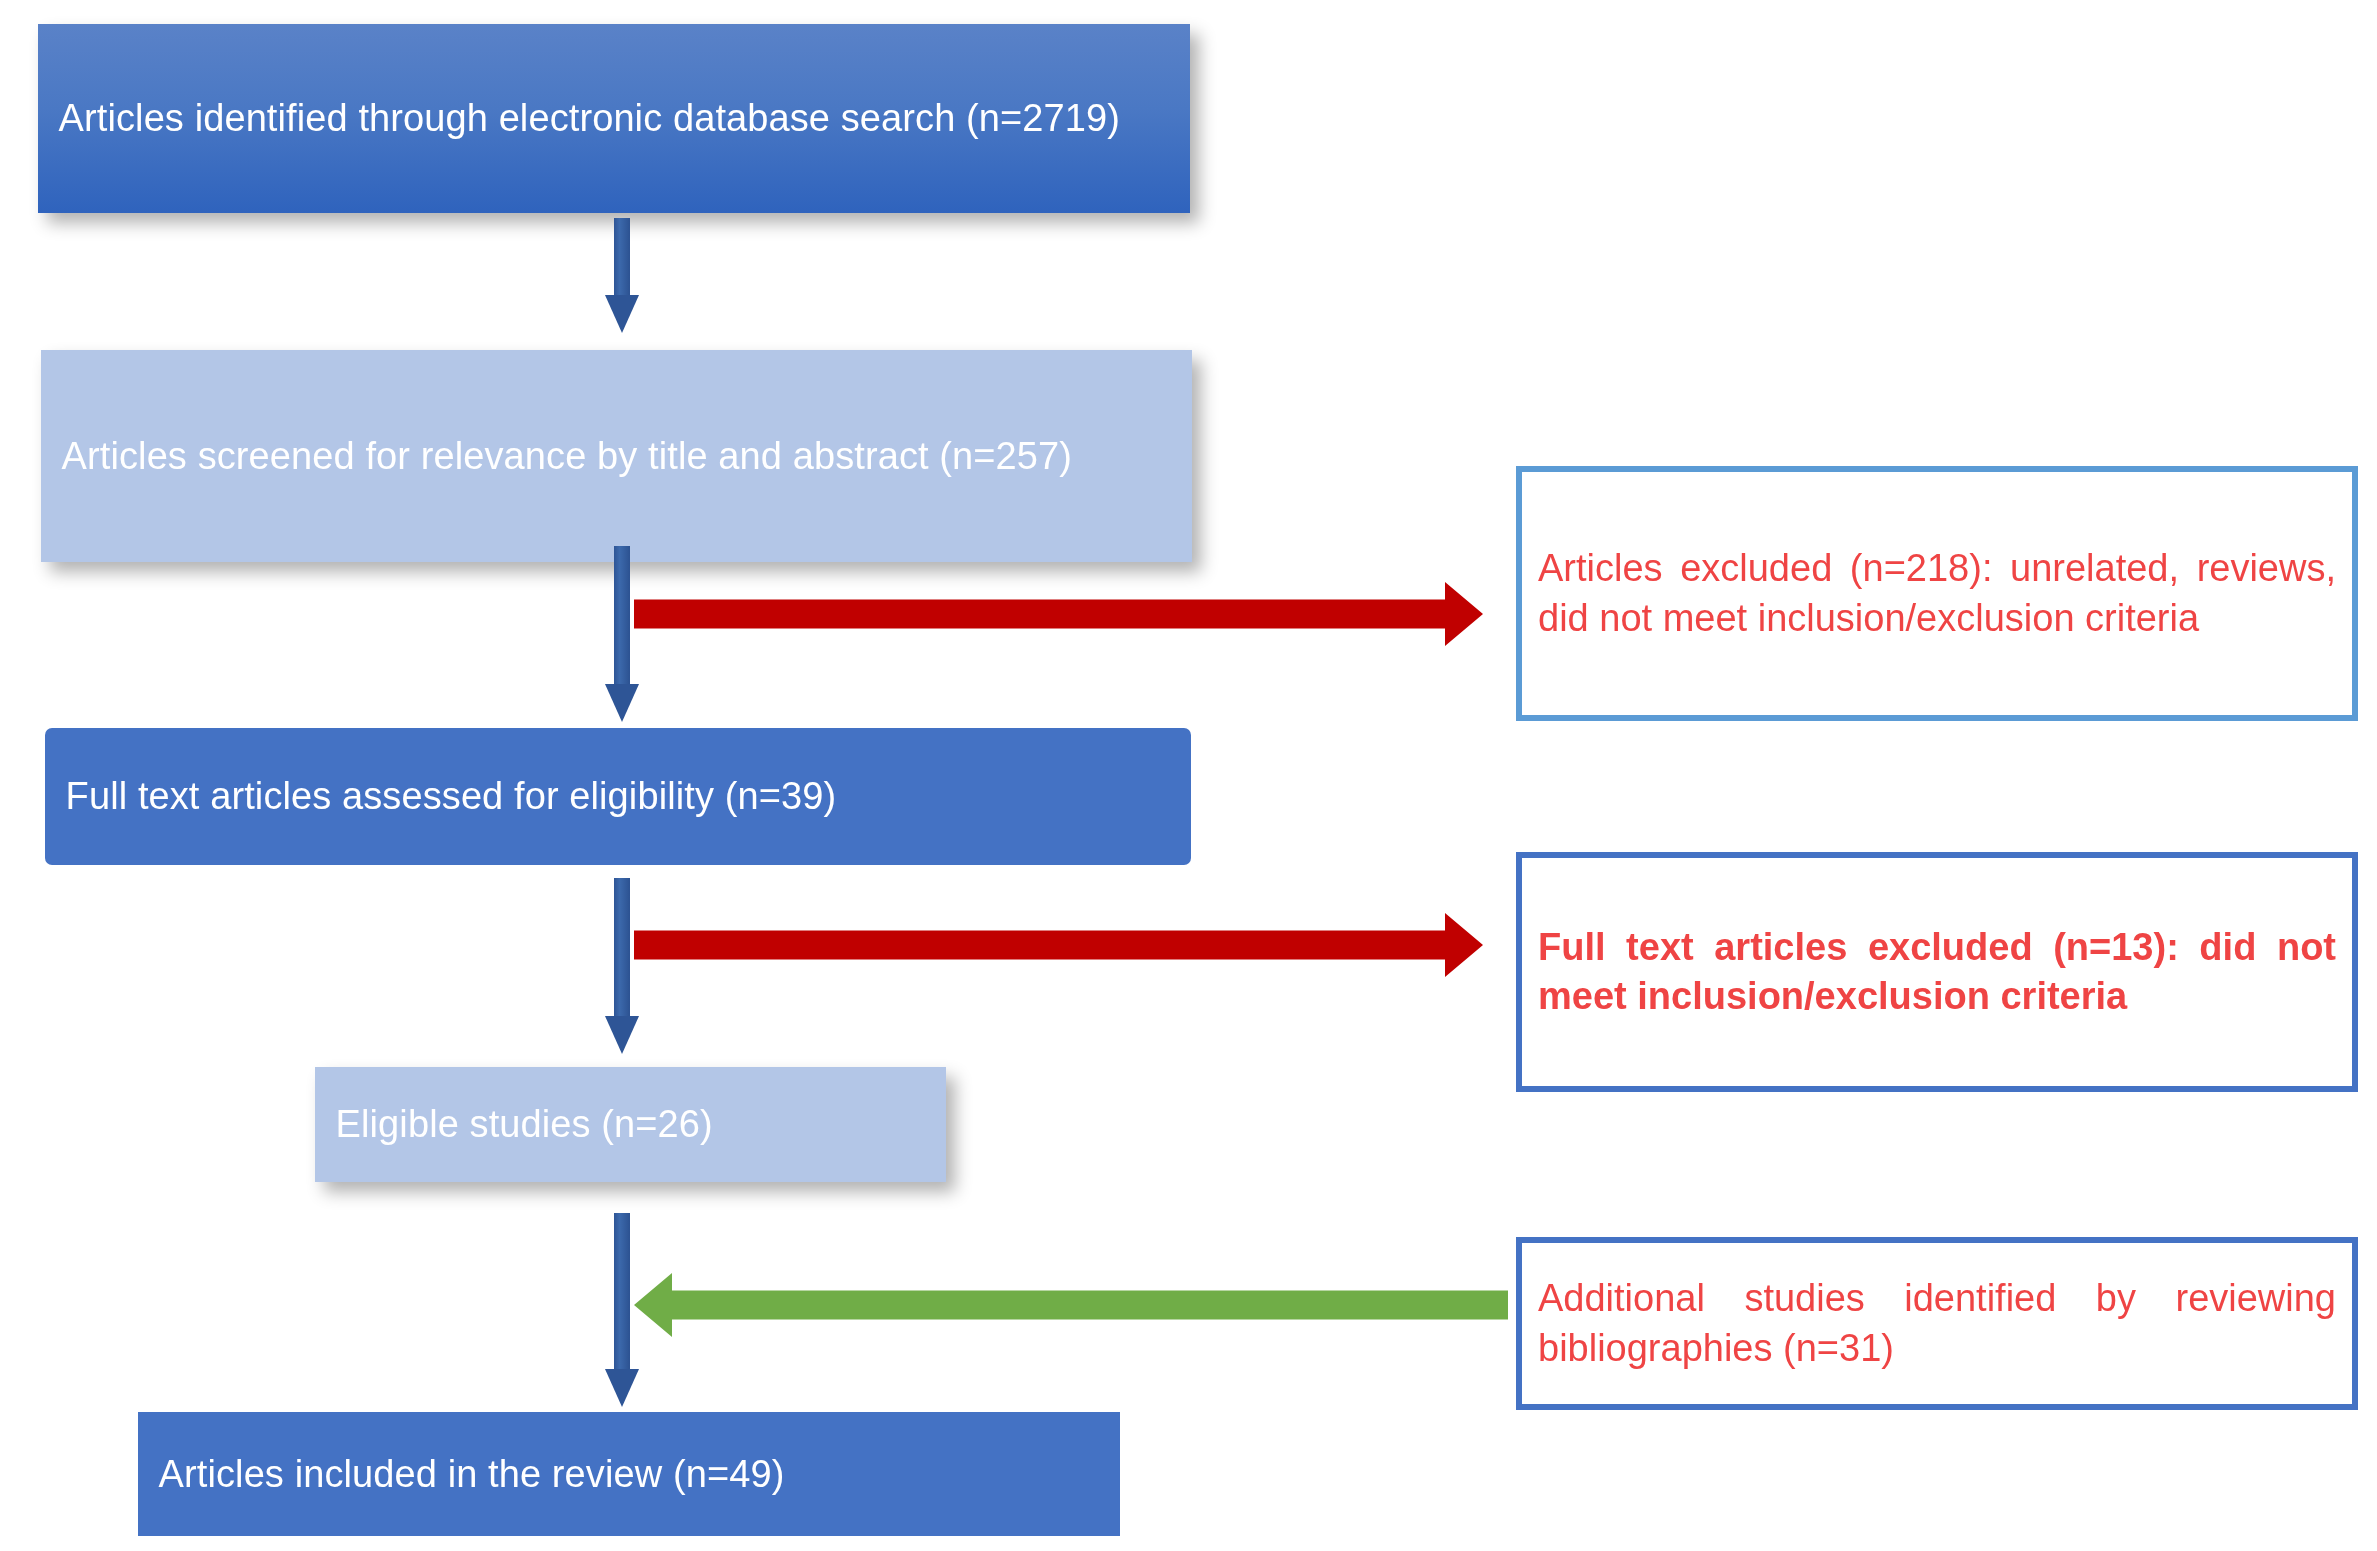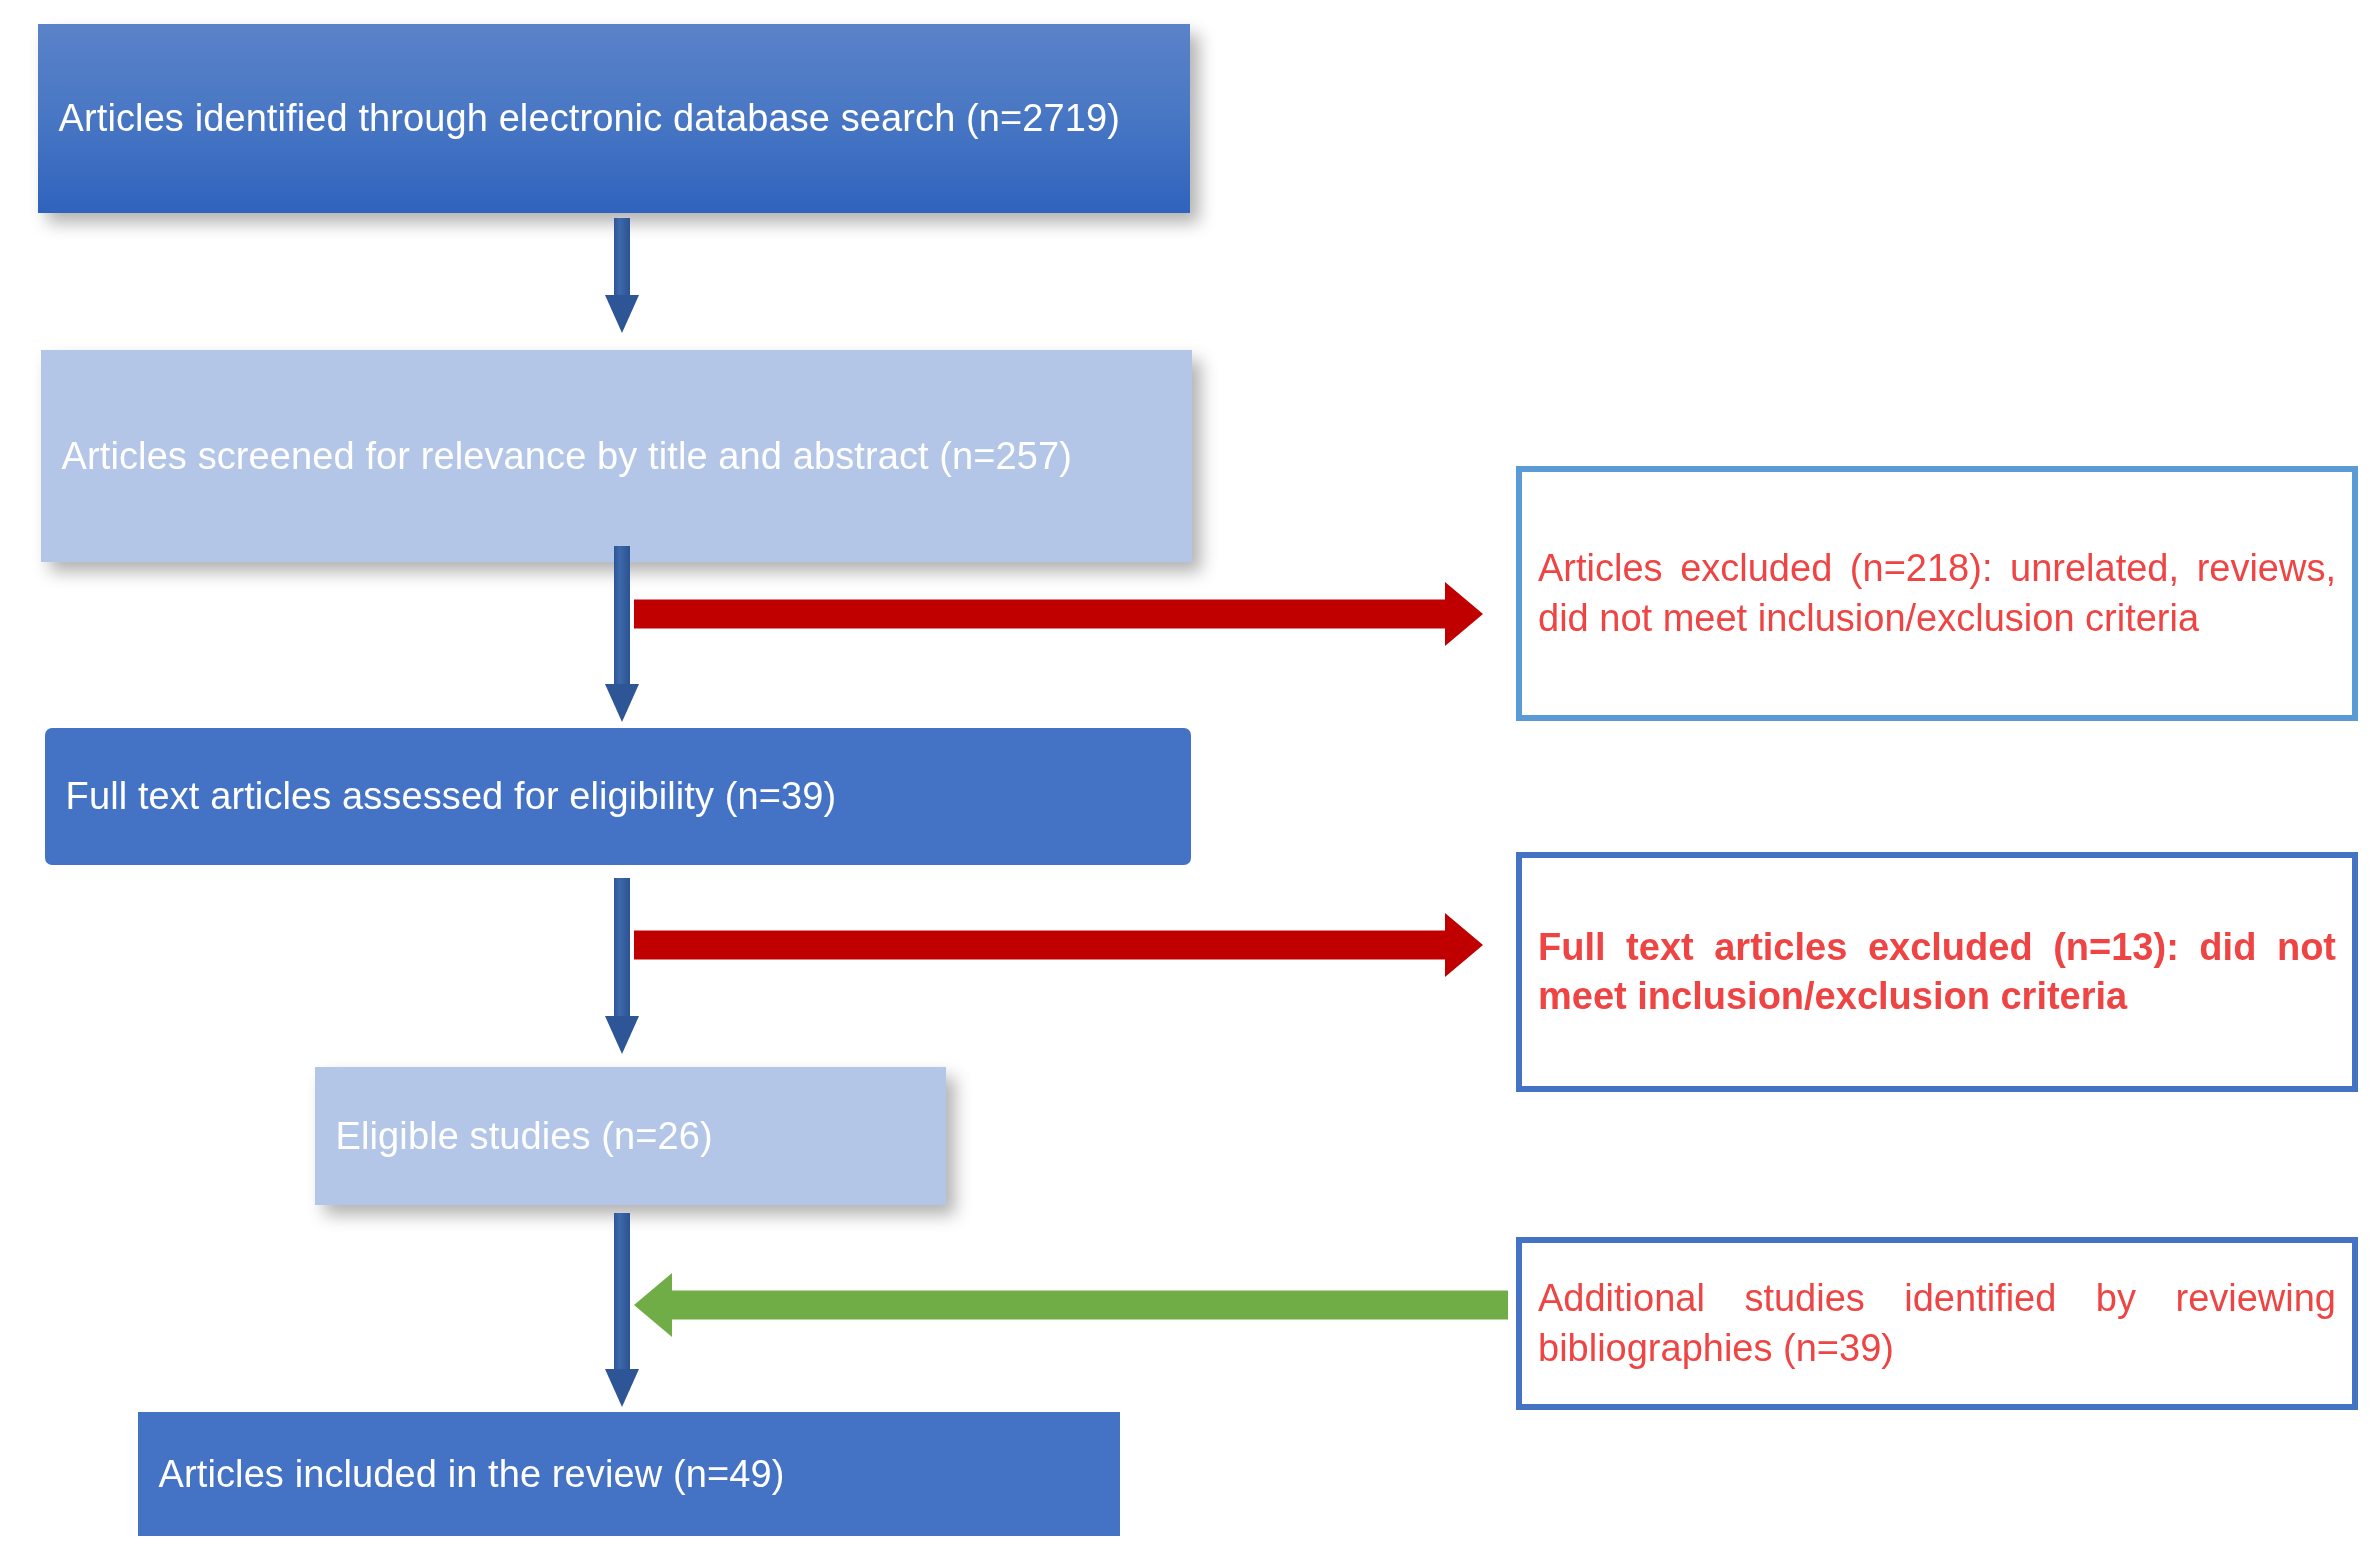--- a/index.html
+++ b/index.html
@@ -149,36 +149,36 @@
 
   <div class="harrow harrow--red" style="left:634px; top:913px; width:849px; height:63px;">
     <div class="bar"></div>
       <div class="tip"></div>
   </div>
 
   <div class="callout callout--dark" style="left:1516px; top:852px; width:842px; height:240px;font-weight:bold;">
     <div class="txt">Full text articles excluded (n=13): did not meet inclusion/exclusion criteria</div>
   </div>
 
-  <div class="node node--light" style="left:315px; top:1067px; width:631px; height:138px;">
+  <div class="node node--light" style="left:315px; top:1067px; width:631px; height:115px;">
     <div class="txt">Eligible studies (n=26)</div>
   </div>
 
   <div class="varrow" style="left:604px; top:1213px; width:35px; height:194px;">
     <div class="shaft" style="height:156px;"></div>
     <div class="head"></div>
   </div>
 
   <div class="harrow harrow--green" style="left:634px; top:1273px; width:874px; height:63px;">
     <div class="bar"></div>
       <div class="tip"></div>
   </div>
 
   <div class="callout callout--dark" style="left:1516px; top:1237px; width:842px; height:173px;">
-    <div class="txt">Additional studies identified by reviewing bibliographies (n=39)</div>
+    <div class="txt">Additional studies identified by reviewing bibliographies (n=31)</div>
   </div>
 
   <div class="node node--flat" style="left:138px; top:1412px; width:982px; height:124px;">
     <div class="txt">Articles included in the review (n=49)</div>
   </div>
 
 </div>
 
 
 </body></html>

